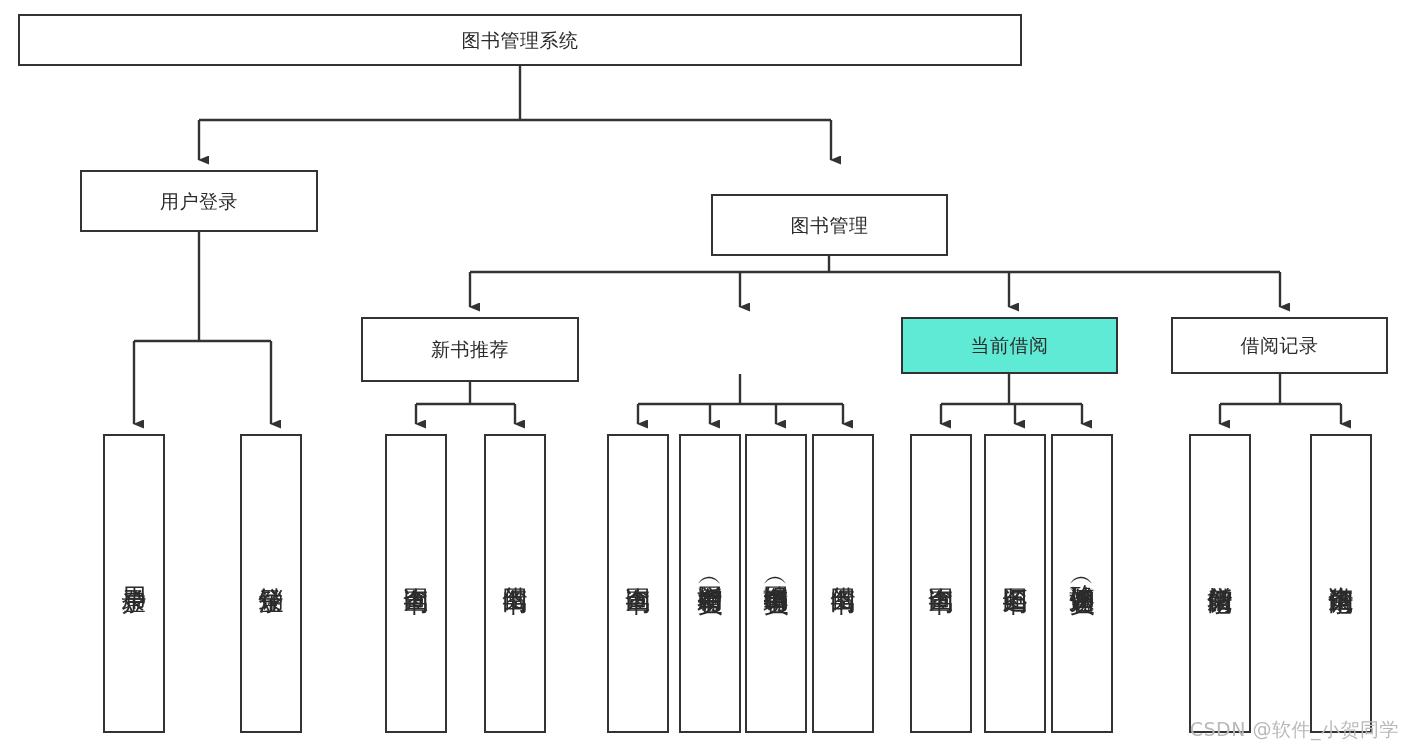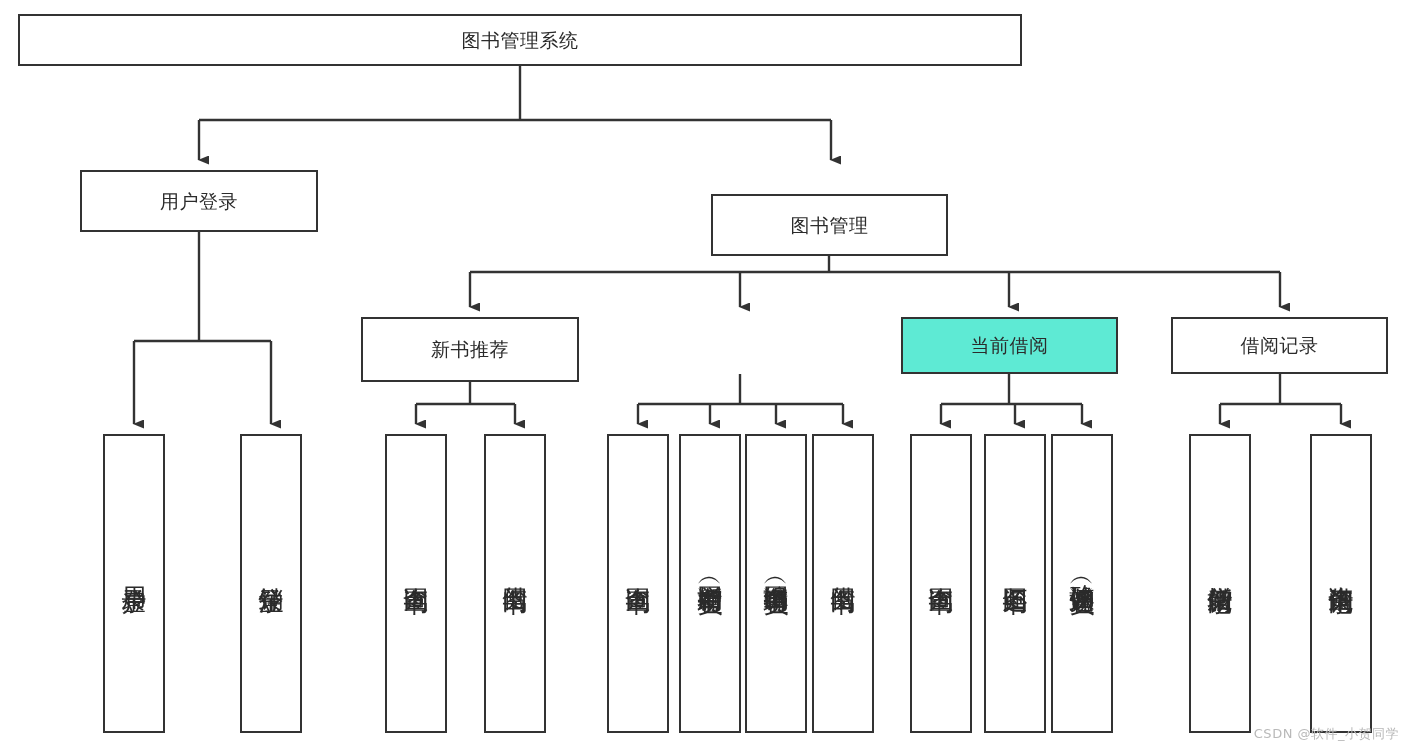--- a/index.html
+++ b/index.html
@@ -55,21 +55,21 @@
     align-items: flex-start;
     justify-content: center;
   }
   .leaf-box .node-label-v {
     display: block;
   }
   .watermark {
     position: absolute;
     right: 6px;
     bottom: 4px;
-    font-size: 13px;
+    font-size: 19px;
     color: #b9b9b9;
     letter-spacing: 0.5px;
     white-space: nowrap;
     pointer-events: none;
   }
 </style>
 </head>
 <body>
 
 <div id="canvas" style="background: rgb(255, 255, 255);">

